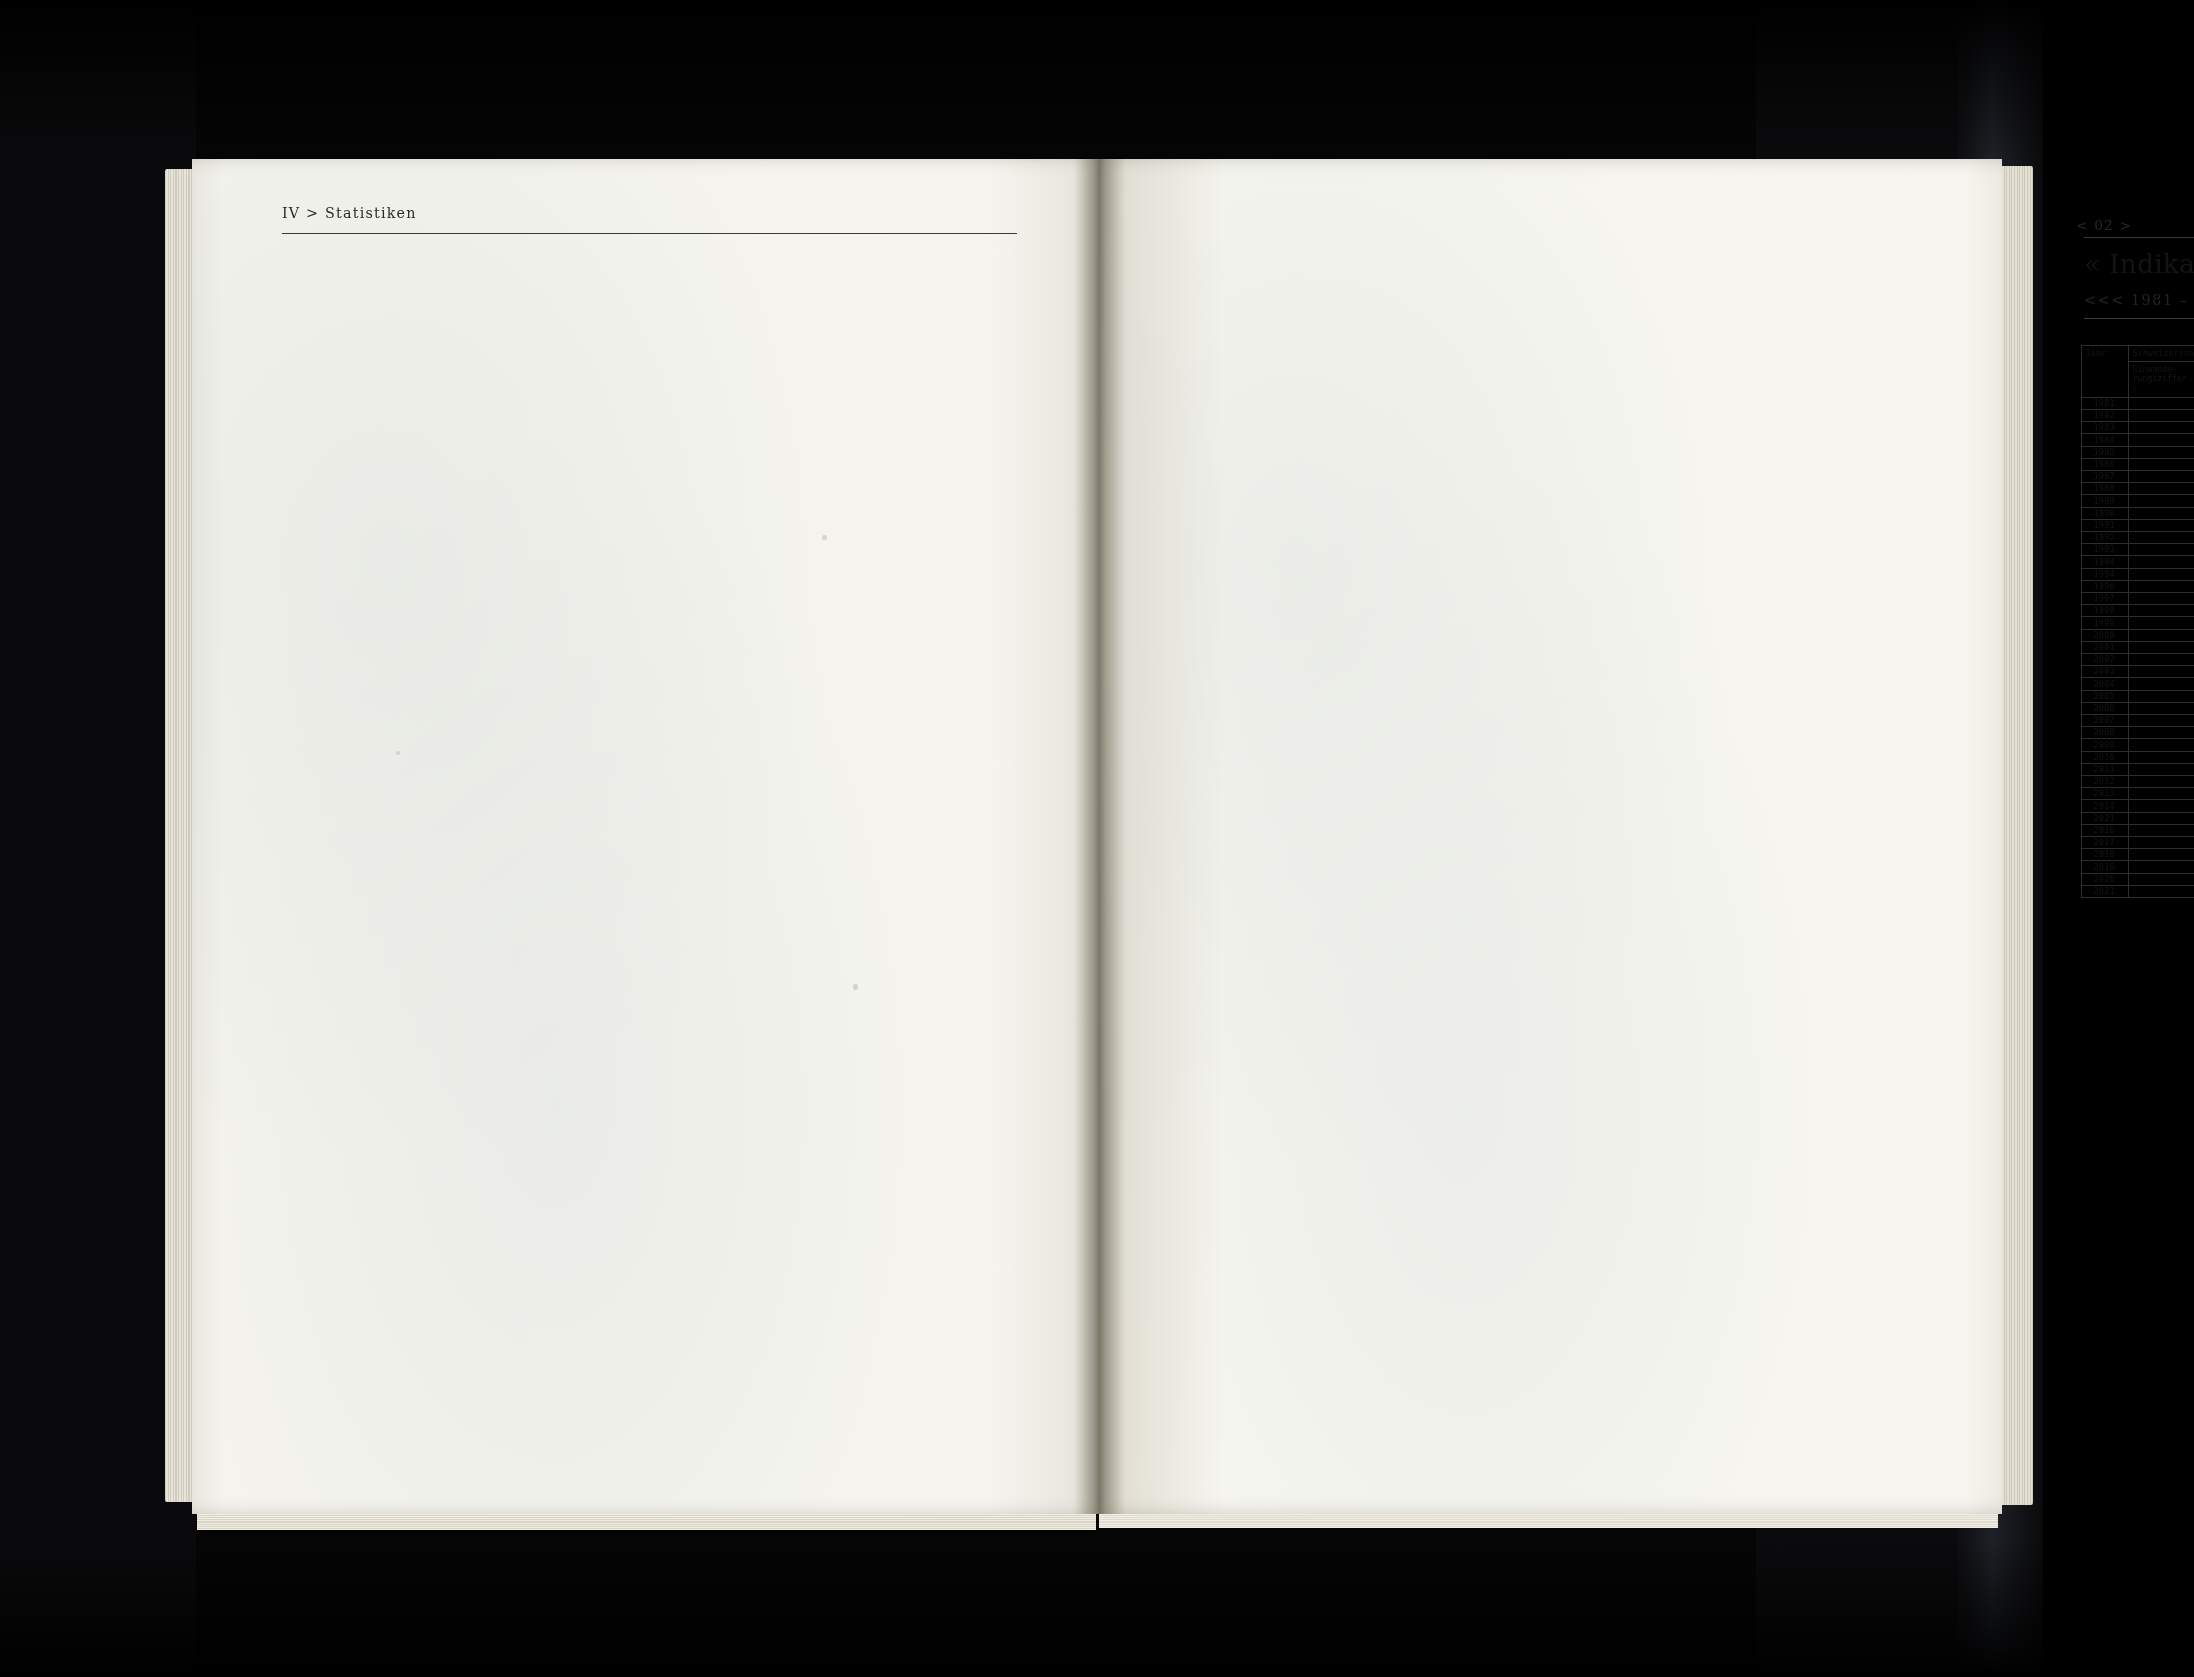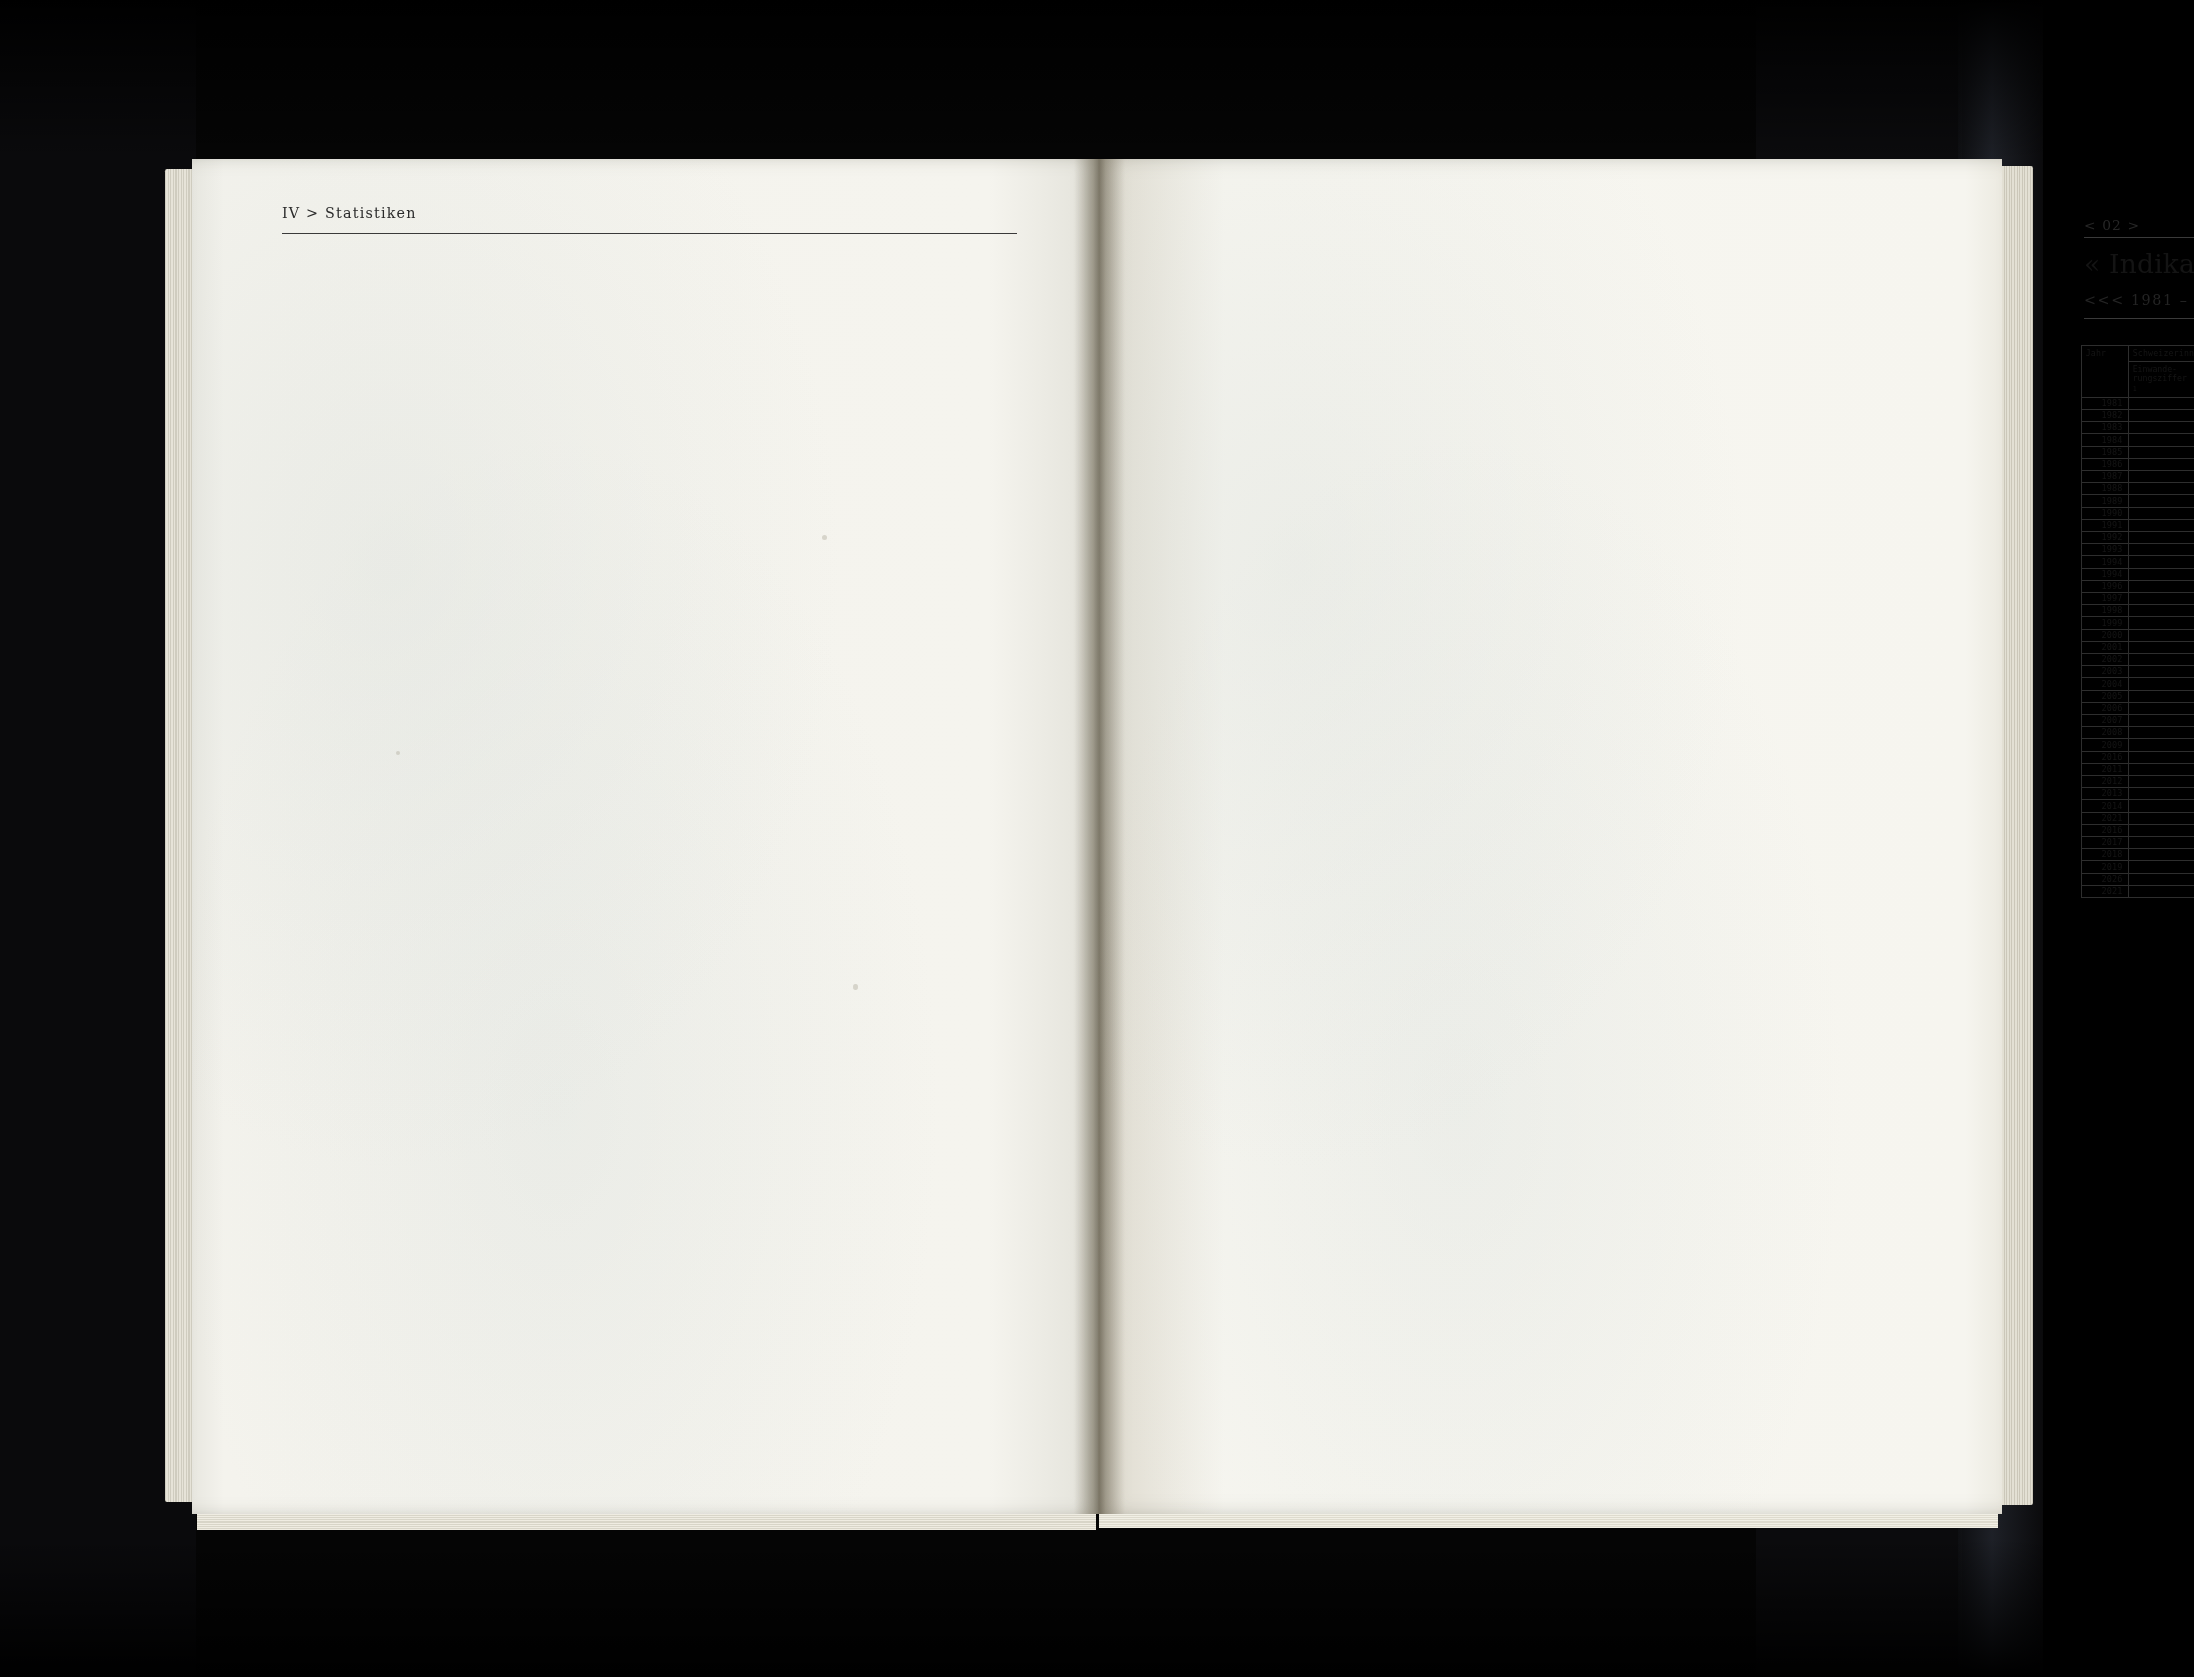--- a/index.html
+++ b/index.html
@@ -123,21 +123,21 @@
     width: 735px;
   }
 
   
   .right-content {
     position: absolute;
     left: 906px; top: 0; width: 904px; height: 1355px;
   }
   .chapter-no {
     position: absolute;
-    left: 80px; top: 58px;
+    left: 72px; top: 58px;
     font-family: "DejaVu Serif", serif;
     font-size: 13.8px;
     letter-spacing: 1.1px;
     color: #262626;
   }
   .title-rule-top {
     position: absolute; left: 80px; top: 78px; width: 745px;
     border-top: 0.8px solid #3a3a3a;
   }
   .main-title {
@@ -185,21 +185,21 @@
     vertical-align: top;
     padding: 2.6px 3.7px 3.2px 3.7px;
     line-height: 1.16;
     font-size: 8.2px;
   }
   table.stat td {
     padding: 1.2px 5.3px 1.2px 3.7px;
     line-height: 1.04;
     font-size: 8.5px;
   }
-  td.year { text-align: right; padding-left: 4.2px; letter-spacing: 0.2px; }
+  td.year { text-align: center; padding-left: 4.2px; letter-spacing: 0.2px; }
   td.num  { text-align: right; letter-spacing: 0.2px; }
   th.grp  { text-align: left; padding-left: 4.8px; letter-spacing: 0.2px; }
   .sup { font-size: 6.6px; }
   col.c-year { width: 47px; }
   col.c-d    { width: 88px; }
 
   
   .blemish { position: absolute; background: #b9b5a8; border-radius: 50%; opacity: .5; }
 </style>
 </head>

